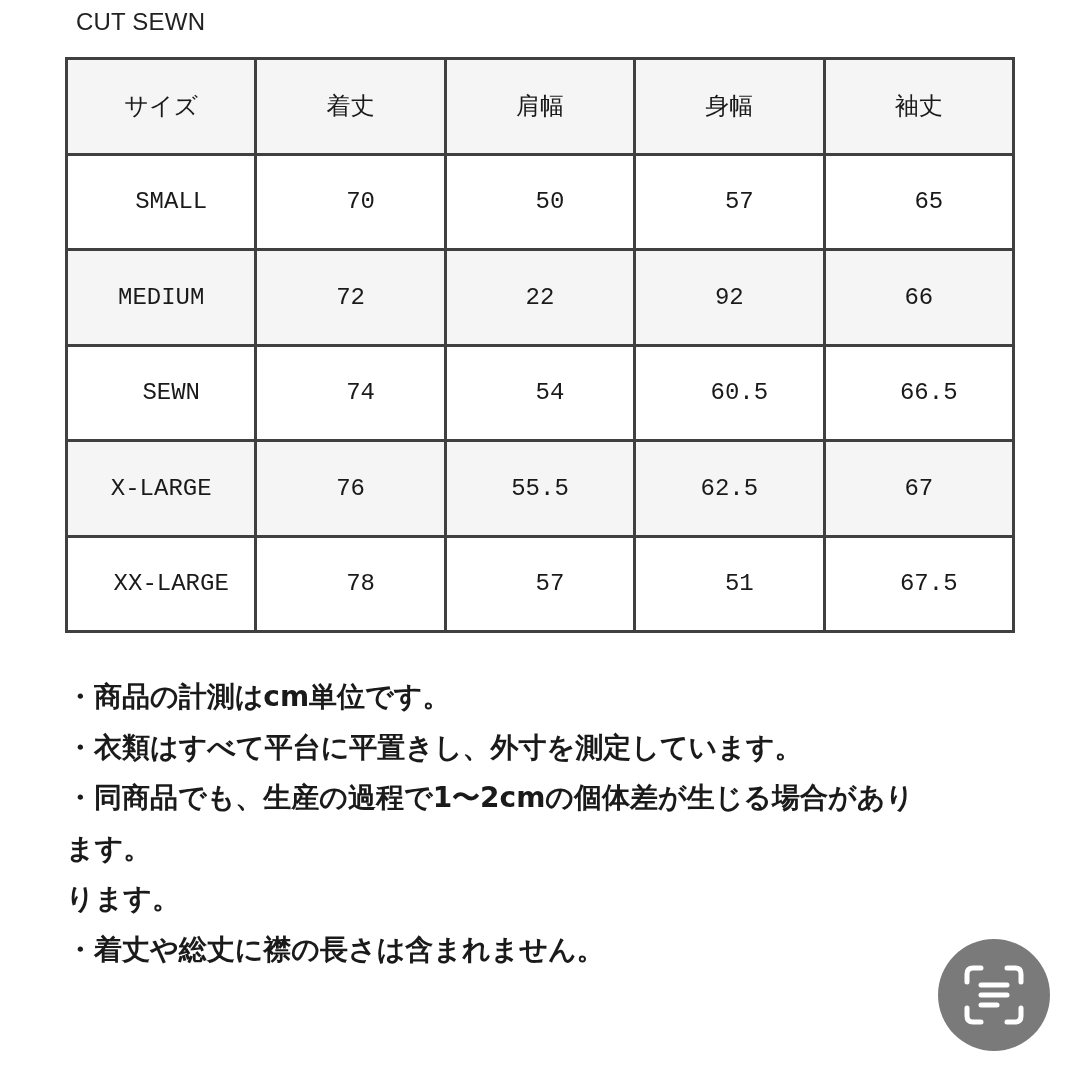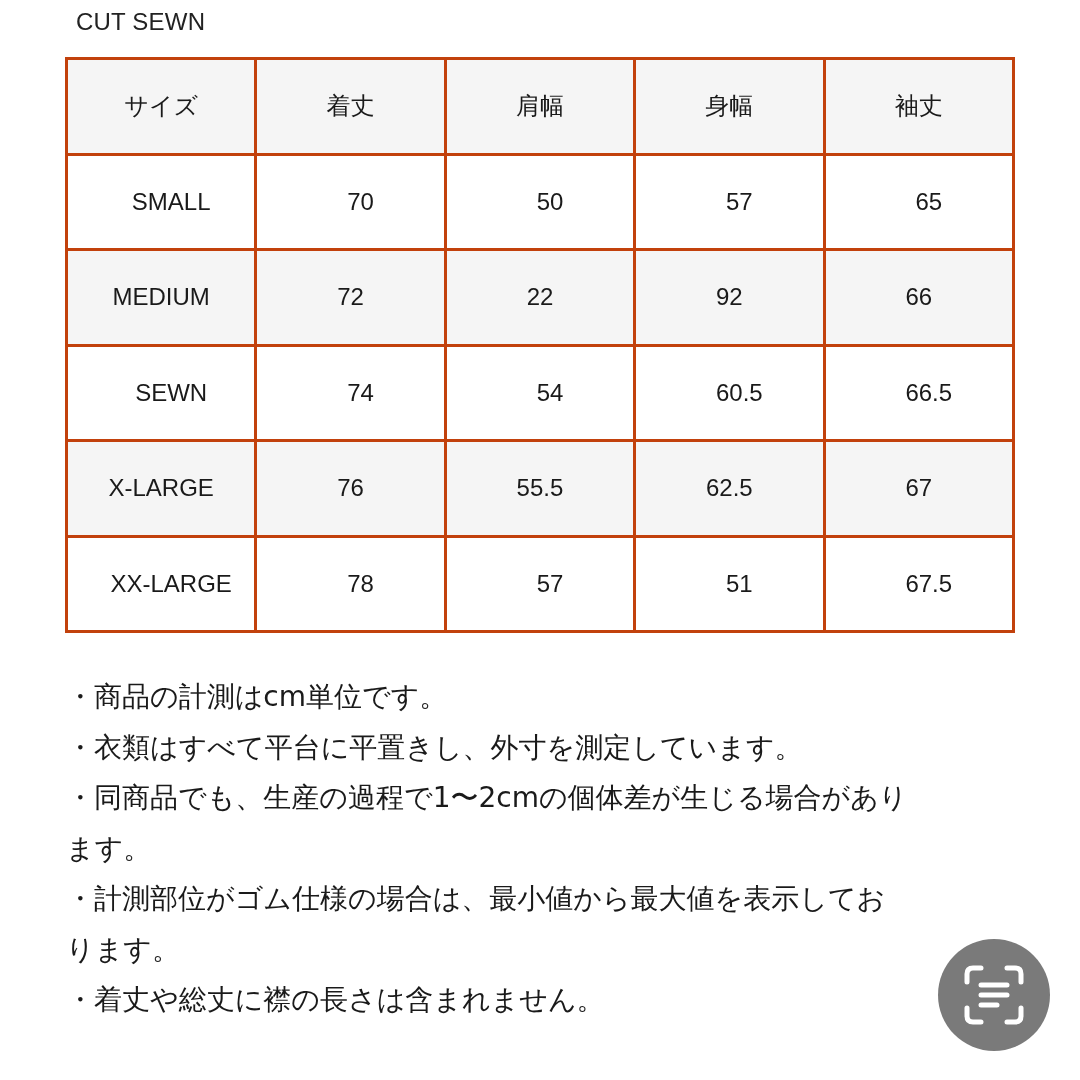--- a/index.html
+++ b/index.html
@@ -28,44 +28,46 @@
     table.size-table {
       position: absolute;
       left: 65px;
       top: 57px;
       width: 950px;
       height: 576px;
       border-collapse: collapse;
       table-layout: fixed;
     }
     table.size-table td {
-      border: 3px solid #c2410c;
+      border: 3px solid #404040;
       text-align: center;
       vertical-align: middle;
       font-size: 24px;
       color: #1a1a1a;
       height: 90px;
       padding: 0;
+      font-family: Liberation Mono, monospace;
     }
     table.size-table tr.shade td {
       background: #f5f5f5;
     }
     table.size-table tr.plain td {
       background: #ffffff;
       padding-left: 20px;
     }
     .notes {
       position: absolute;
       left: 66px;
       top: 672px;
       width: 950px;
       font-size: 28px;
       line-height: 50.5px;
       color: #1a1a1a;
       font-family: "DejaVu Sans", "Liberation Sans", sans-serif;
+      font-weight: bold;
     }
     .notes p {
       margin: 0;
     }
     .scan-btn {
       position: absolute;
       left: 938px;
       top: 939px;
       width: 112px;
       height: 112px;
@@ -131,21 +133,20 @@
     <td>67.5</td>
   </tr>
 </tbody>
   </table>
 
 <div class="notes">
   <p>・商品の計測はcm単位です。</p>
   <p>・衣類はすべて平台に平置きし、外寸を測定しています。</p>
   <p>・同商品でも、生産の過程で1〜2cmの個体差が生じる場合があり</p>
   <p>ます。</p>
-  <p>・計測部位がゴム仕様の場合は、最小値から最大値を表示してお</p>
   <p>ります。</p>
   <p>・着丈や総丈に襟の長さは含まれません。</p>
 </div>
 
 <div class="scan-btn">
   <svg viewBox="0 0 70 70" fill="none" stroke="#ffffff" stroke-width="5" stroke-linecap="round" stroke-linejoin="round">
     <path d="M8 22 V14 Q8 8 14 8 H22"></path>
     <path d="M48 8 H56 Q62 8 62 14 V22"></path>
     <path d="M8 48 V56 Q8 62 14 62 H22"></path>
     <path d="M62 48 V56 Q62 62 56 62 H48"></path>

